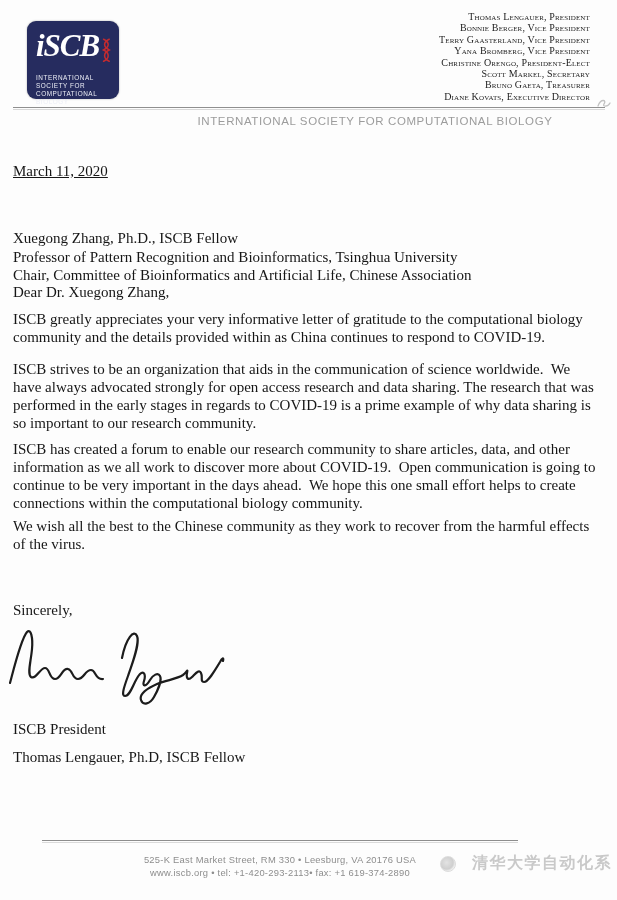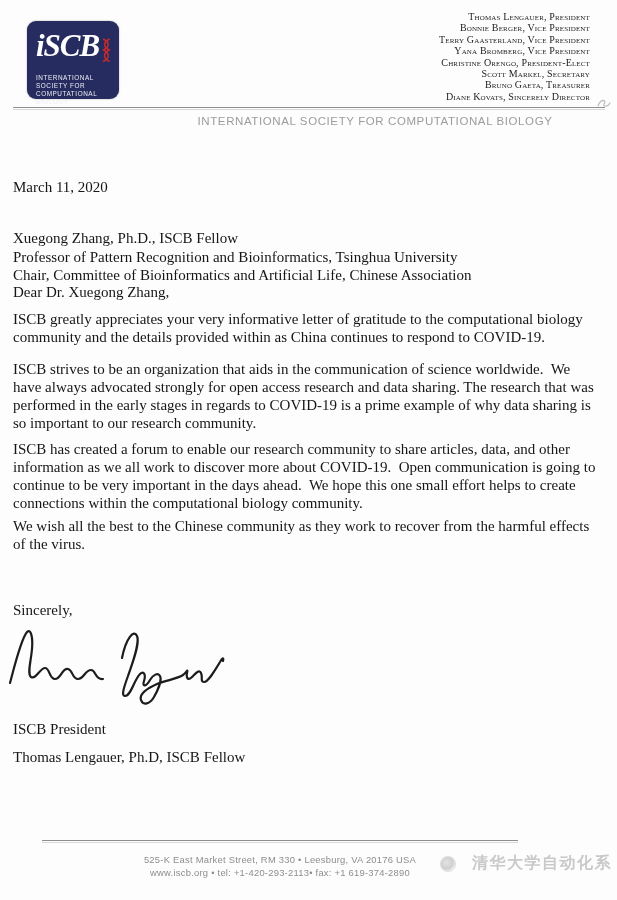--- a/index.html
+++ b/index.html
@@ -45,21 +45,21 @@
     position:absolute;left:133px;top:115px;width:484px;
     text-align:center;
     font-family:"Liberation Sans",sans-serif;
     font-size:11.5px;letter-spacing:.6px;color:#9c9c9c;
   }
   
   .txt{
     position:absolute;left:13px;width:604px;
     font-size:15px;line-height:18px;white-space:pre-wrap;
   }
-  .date{top:178px;}
+  .date{top:162px;text-decoration:underline;}
   .recipient{top:229px;line-height:18.6px;}
   .salutation{top:283px;}
   .p1{top:310px;}
   .p2{top:360px;}
   .p3{top:440px;}
   .p4{top:517px;}
   .closing{top:601px;}
   .signature{position:absolute;left:6px;top:623px;}
   .sig-name{top:702px;margin-top:46px;}
   .sig-title{top:720px;}
@@ -104,21 +104,21 @@
   </div>
 
   <div class="officers">
     <div>Thomas Lengauer, President</div>
     <div>Bonnie Berger, Vice President</div>
     <div>Terry Gaasterland, Vice President</div>
     <div>Yana Bromberg, Vice President</div>
     <div>Christine Orengo, President-Elect</div>
     <div>Scott Markel, Secretary</div>
     <div>Bruno Gaeta, Treasurer</div>
-    <div>Diane Kovats, Sincerely Director</div>
+    <div>Diane Kovats, Executive Director</div>
   </div>
 
   <div class="rule-top"></div>
   <svg class="corner-squiggle" width="16" height="14" viewBox="0 0 16 14">
     <path d="M2,11 C5,3 11,5 8,9 C6,12 12,12 14,8" fill="none" stroke="#c2c2c2" stroke-width="1.3" stroke-linecap="round"></path>
   </svg>
   <div class="banner">INTERNATIONAL SOCIETY FOR COMPUTATIONAL BIOLOGY</div>
 
   <div class="txt date">March 11, 2020</div>
   <div class="txt recipient">Xuegong Zhang, Ph.D., ISCB Fellow

